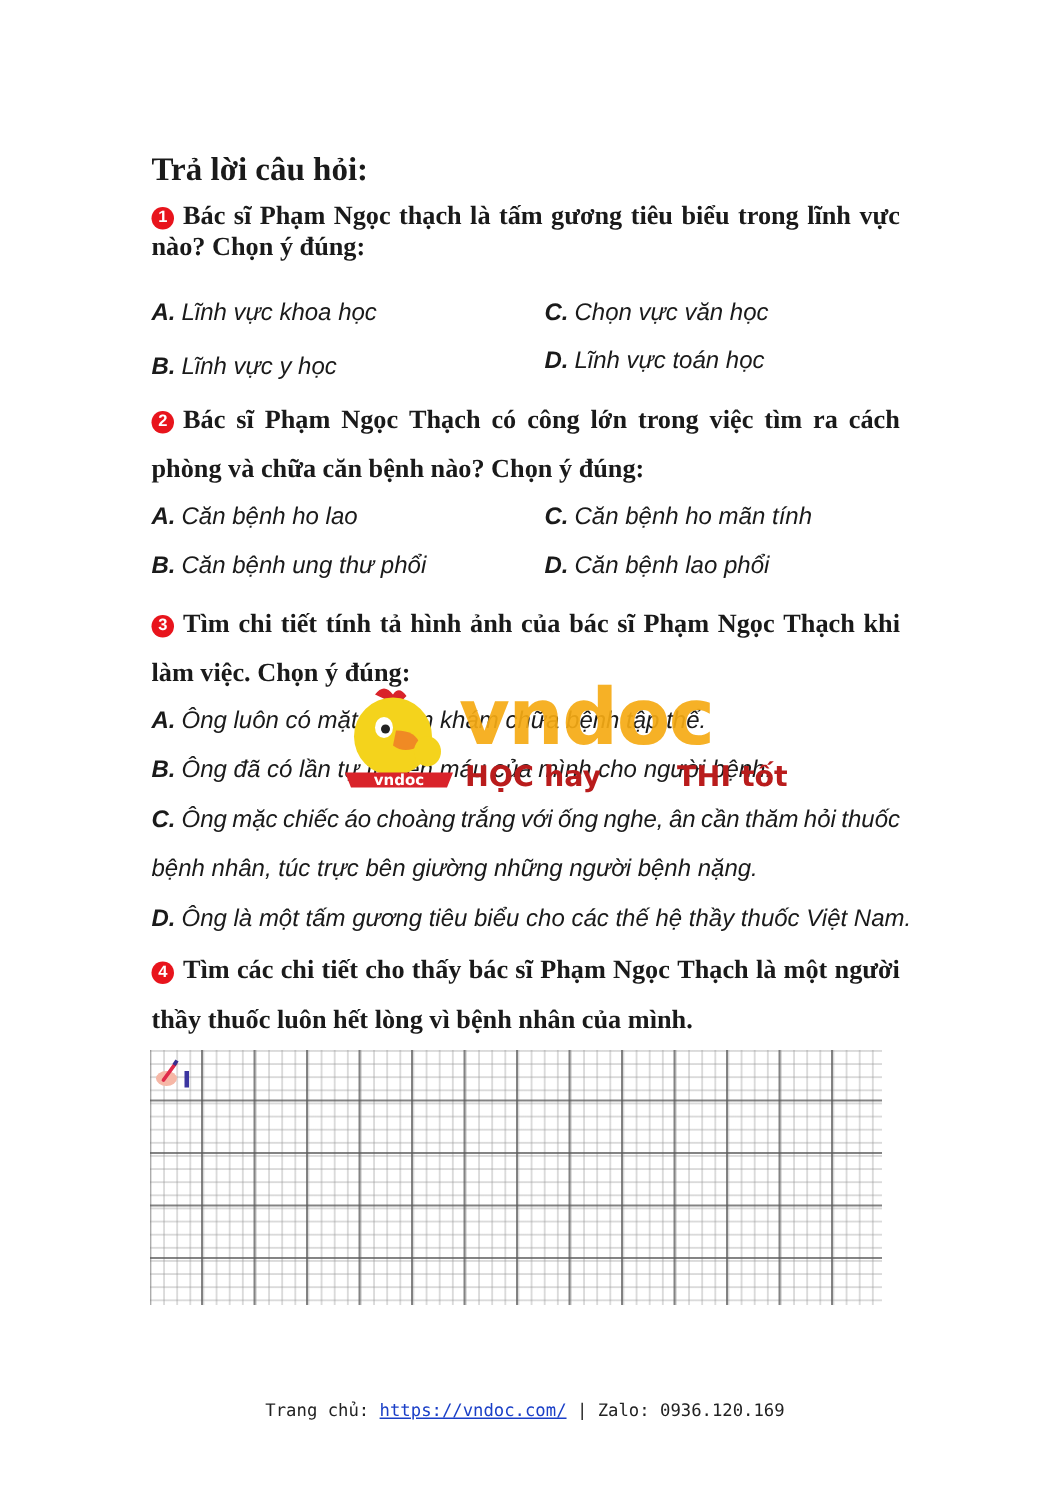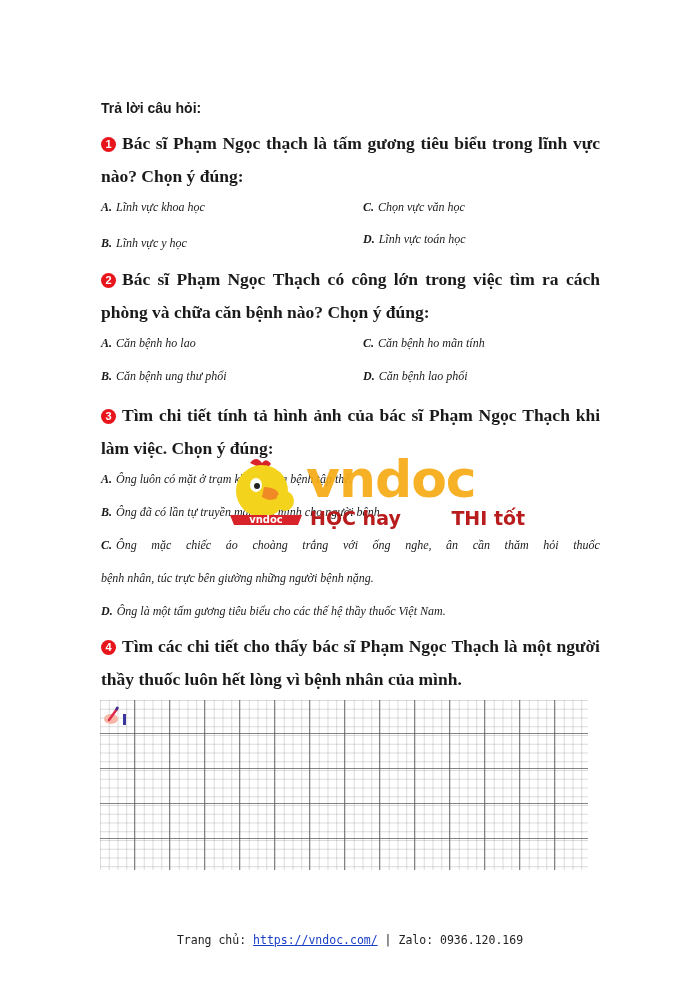--- a/index.html
+++ b/index.html
@@ -2,30 +2,30 @@
 <html><head>
 <meta charset="utf-8">
 <style>
   html, body { margin: 0; padding: 0; }
   body {
     width: 700px; height: 990px; background: #ffffff; position: relative; overflow: hidden;
     font-family: "DejaVu Serif", "Liberation Serif", serif; color: #1a1a1a;
   }
   .page { position: absolute; left: 101px; top: 0; width: 499px; }
   .line { position: absolute; left: 0; white-space: nowrap; }
-  .heading { font-family: Liberation Sans, sans-serif; font-weight: bold; font-size: 14px; }
+  .heading { font-family: Liberation Serif, serif; font-weight: bold; font-size: 22px; }
   .q { font-family: "Liberation Serif", serif; font-weight: bold; font-size: 17.5px; }
   .justify { width: 499px; display: flex; justify-content: space-between; }
   .num {
     display: inline-block; width: 15px; height: 15px; border-radius: 50%;
     background: #e8141c; color: #fff; font-family: "Liberation Sans", sans-serif;
     font-weight: bold; font-size: 11px; line-height: 15px; text-align: center;
     vertical-align: 1px; margin-right: 6px;
   }
-  .opt { font-family: Liberation Serif, serif; font-style: italic; font-size: 12px; }
+  .opt { font-family: Liberation Sans, sans-serif; font-style: italic; font-size: 16px; }
   .opt b { font-style: italic; font-weight: bold; margin-right: 4px; }
   .col2 { position: absolute; left: 262px; }
   .grid {
     position: absolute; left: 100px; top: 700px; width: 488px; height: 170px;
     background-color: #fff;
     background-image:
       linear-gradient(to right, rgba(90,90,90,0.75) 1px, transparent 1px),
       linear-gradient(to bottom, rgba(90,90,90,0.75) 1px, transparent 1px),
       linear-gradient(to right, rgba(150,150,150,0.35) 1px, transparent 1px),
       linear-gradient(to bottom, rgba(150,150,150,0.35) 1px, transparent 1px);
@@ -65,21 +65,21 @@
       <span>thạch</span>
       <span>là</span>
       <span>tấm</span>
       <span>gương</span>
       <span>tiêu</span>
       <span>biểu</span>
       <span>trong</span>
       <span>lĩnh</span>
       <span>vực</span>
     </div>
-  <div class="line q" style="top:166px">nào? Chọn ý đúng:</div>
+  <div class="line q" style="top:154px">nào? Chọn ý đúng:</div>
   <div class="line opt" style="top:200px"><b>A.</b><span>Lĩnh vực khoa học</span></div>
   <div class="line opt col2" style="top:200px"><b>C.</b><span>Chọn vực văn học</span></div>
   <div class="line opt" style="top:236px"><b>B.</b><span>Lĩnh vực y học</span></div>
   <div class="line opt col2" style="top:232px"><b>D.</b><span>Lĩnh vực toán học</span></div>
 
   <div class="line q justify" style="top:269px" id="q1l1">
     <span><span class="num">2</span><span>Bác</span></span>
   <span>sĩ</span>
       <span>Phạm</span>
       <span>Ngọc</span>

